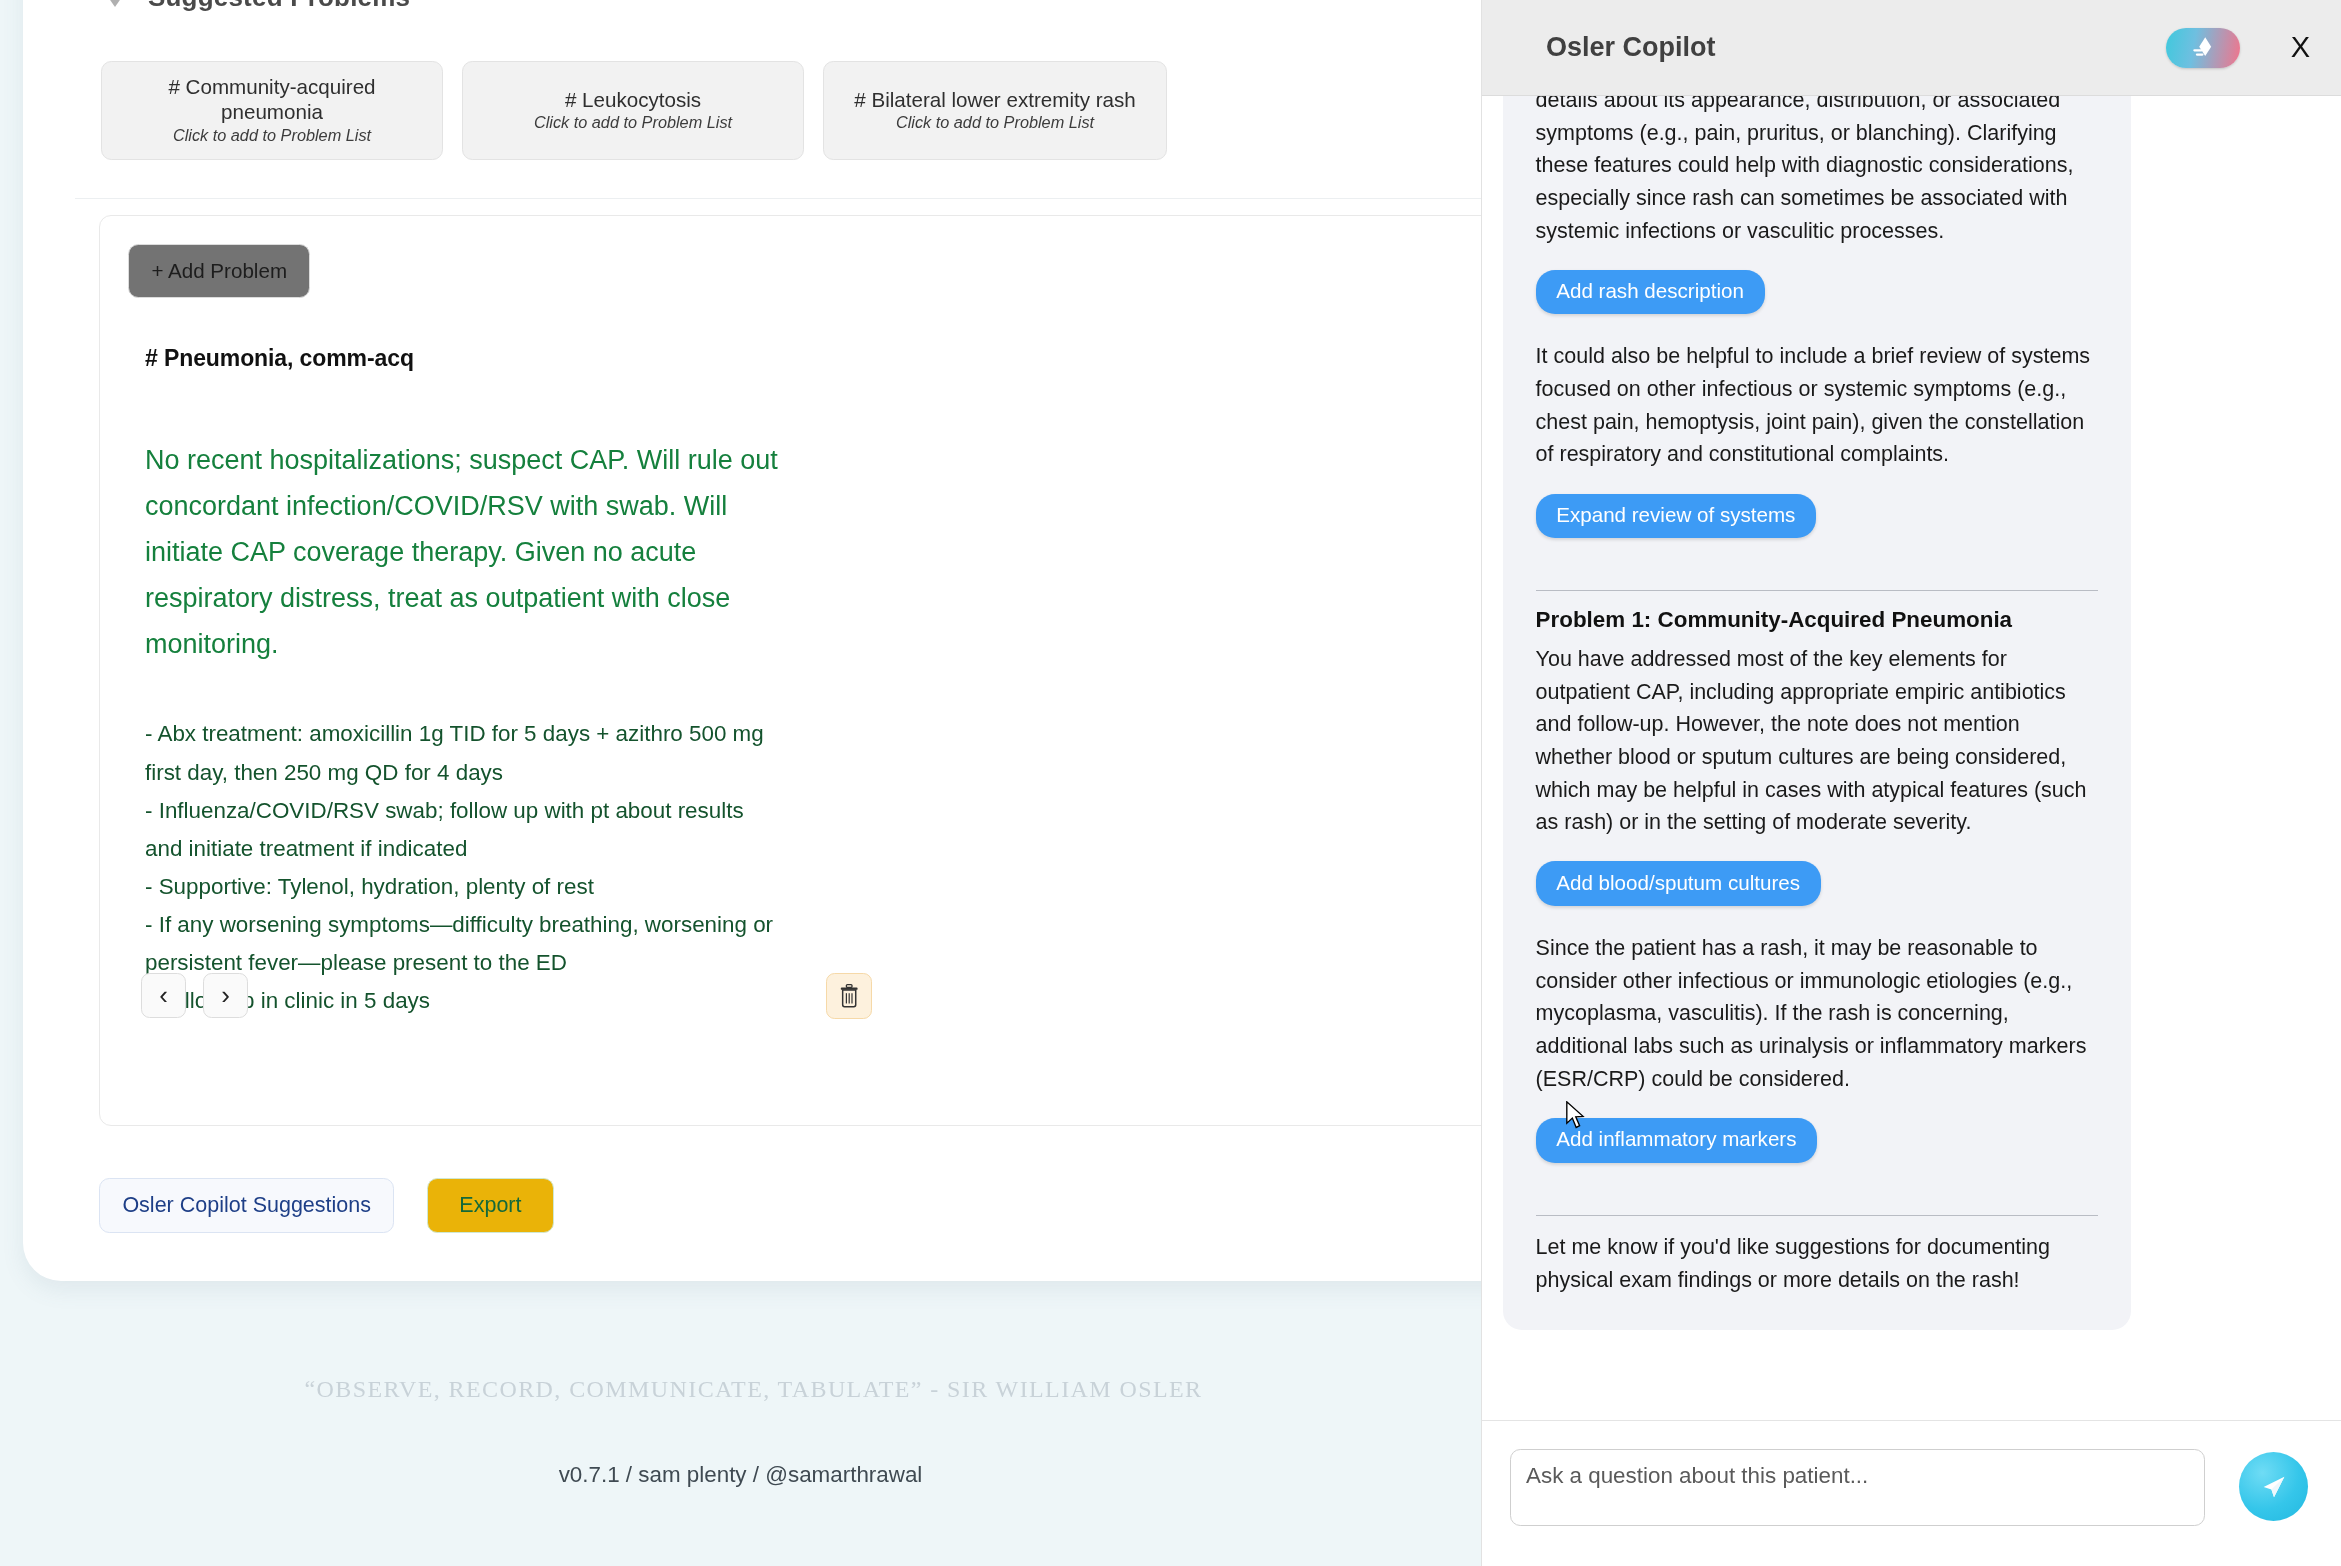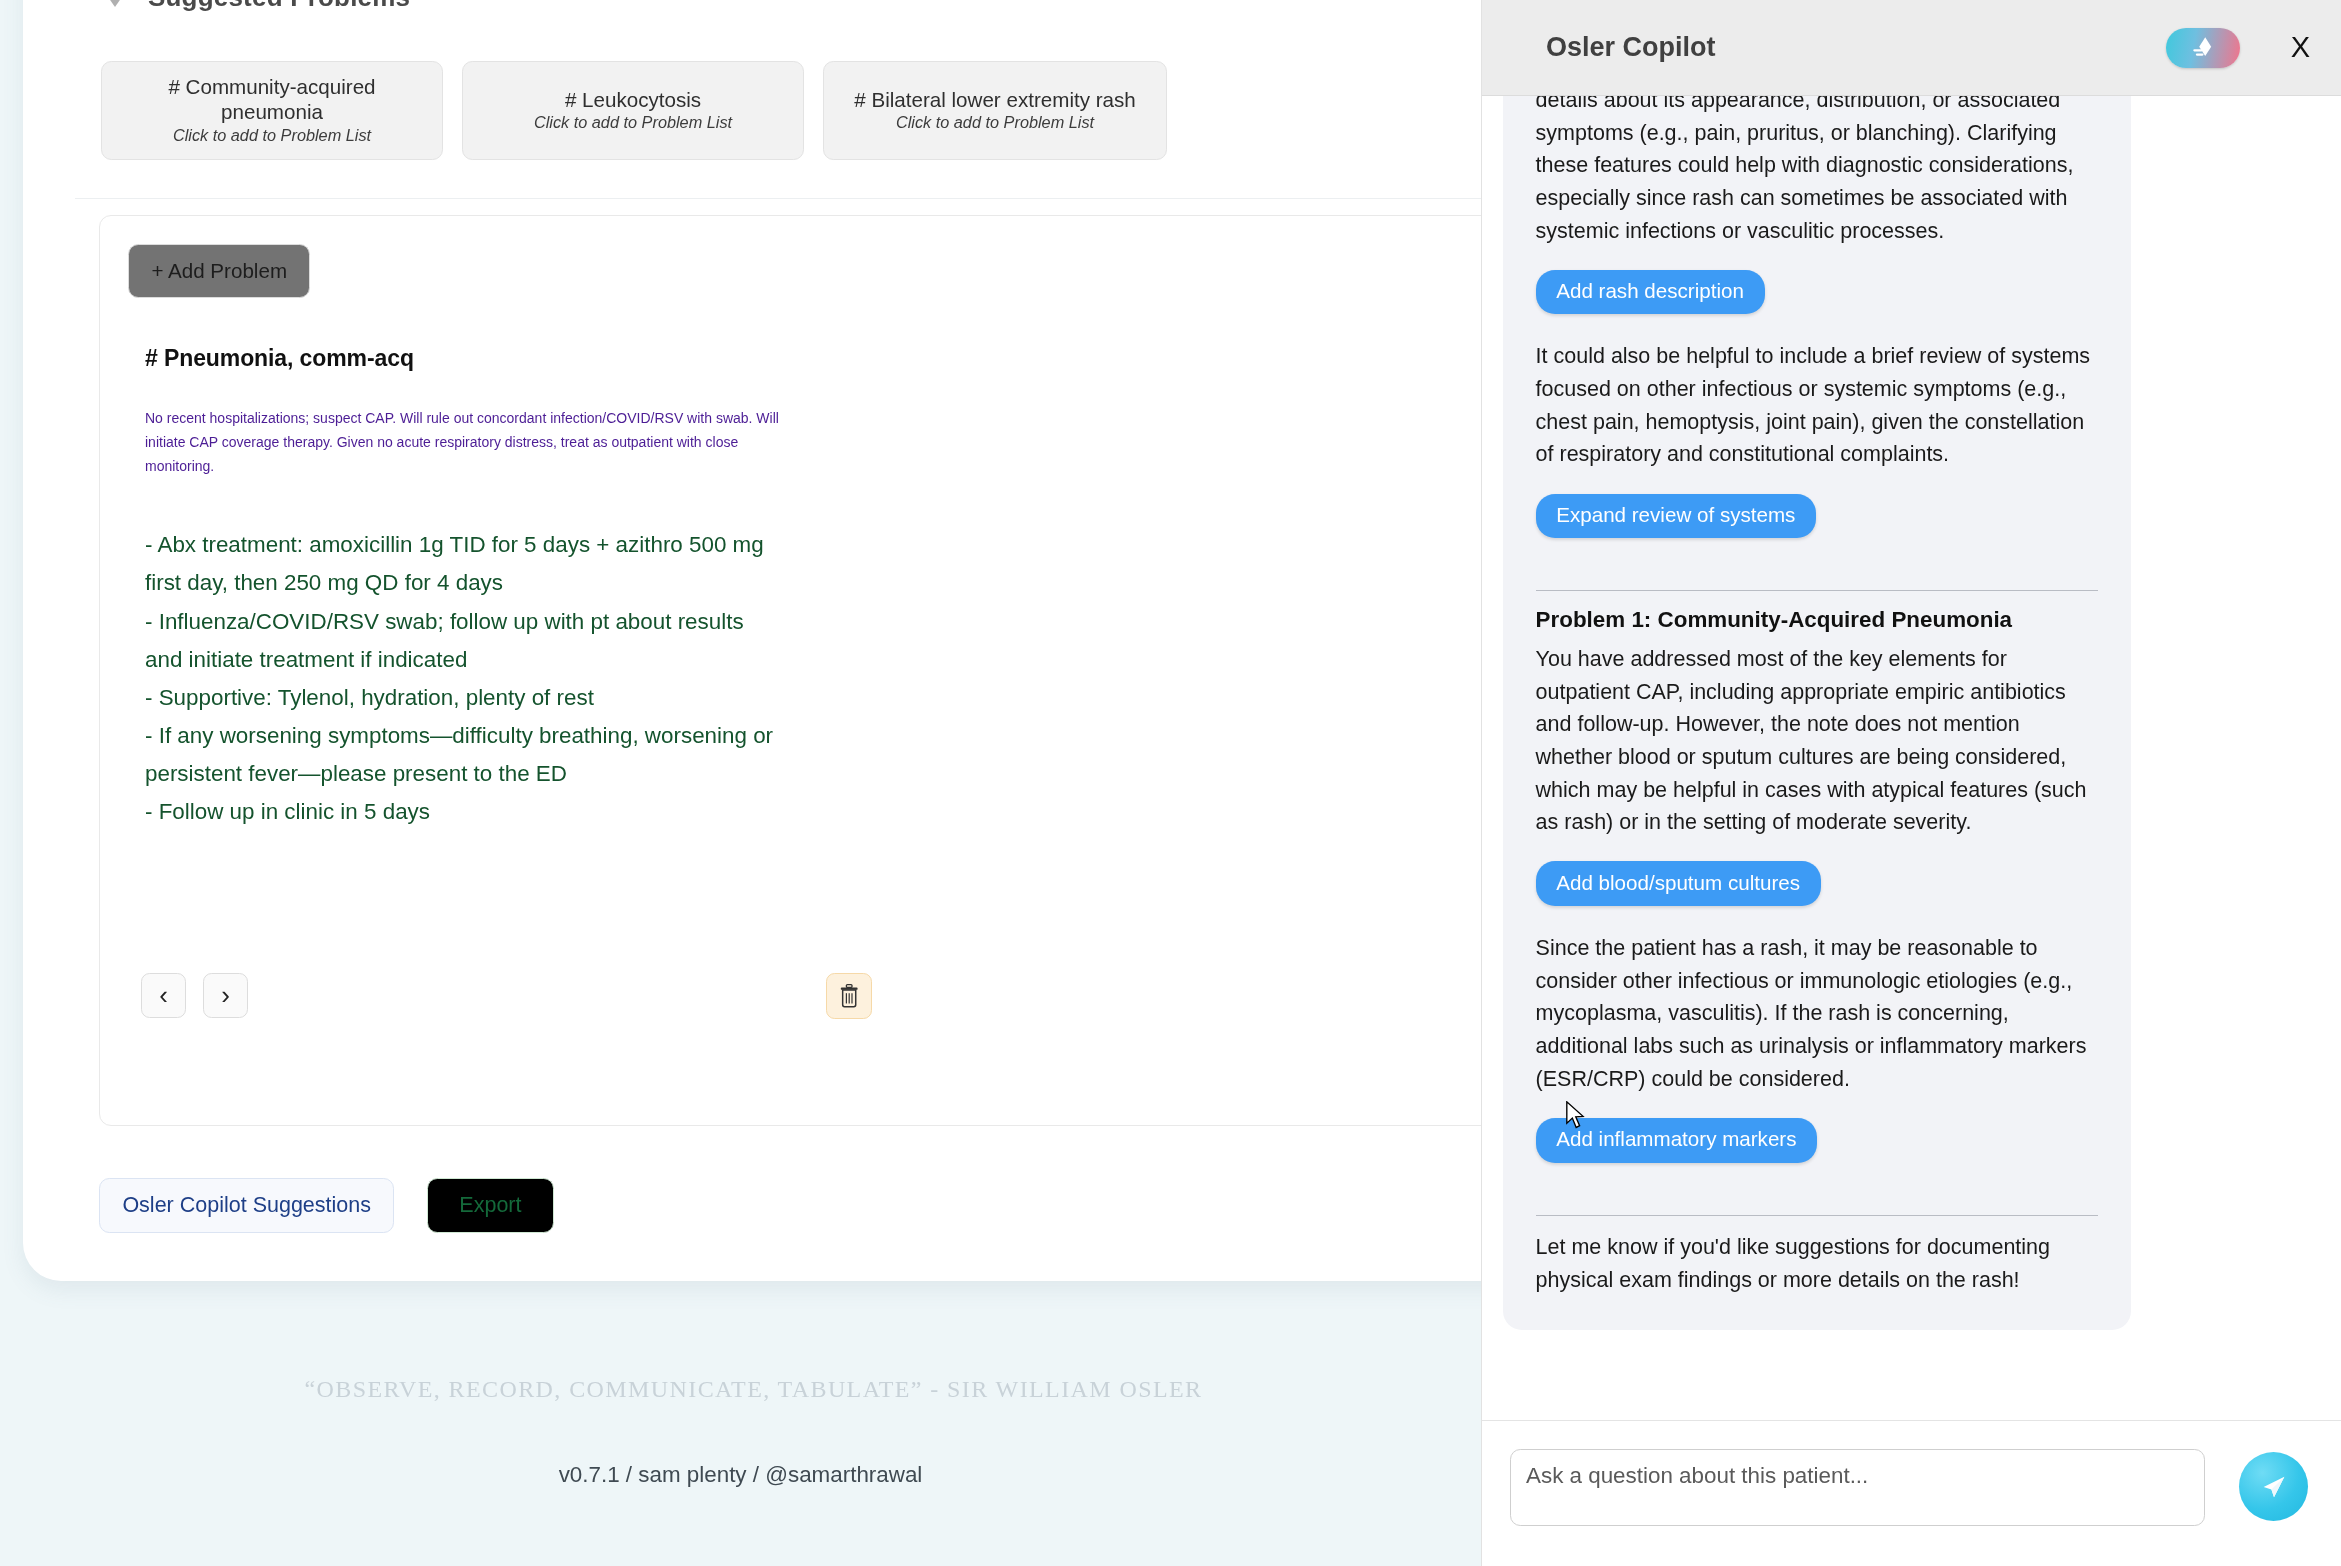--- a/index.html
+++ b/index.html
@@ -65,21 +65,21 @@
     background:#ffffff; border:0.9px solid #e9e9e9; border-radius: 12px;
     box-sizing:border-box;
   }
   .add-problem {
     position:absolute; left:28px; top:28px;
     background:#737373; border:0.9px solid #dcdcdc; border-radius:10.3px;
     font-size:20.6px; color:#1d1d1d; padding: 13.8px 22.4px; cursor:pointer;
   }
   .note-body { position:absolute; left:45px; top:129px; width:860px; }
   .note-h { font-size:23px; font-weight:bold; color:#111; letter-spacing:-0.1px; }
-  .note-p { font-size:14px; color:#4c1d95; line-height:1.70; margin-top:35px; max-width: 641px;}
+  .note-p { font-size:27px; color:#15803d; line-height:1.70; margin-top:66px; max-width: 641px;}
   .note-list { font-size:22.4px; color:#14532d; line-height:1.70; margin-top:48px; max-width: 641px;}
   .note-nav { position:absolute; left:41px; top:757px; display:flex; gap:17px; }
   .navbtn {
     width:45px; height:45px; border:0.9px solid #dddddd; border-radius:8.6px;
     background:#fafafa; display:flex; align-items:center; justify-content:center;
     font-size:26px; color:#222; cursor:pointer; box-sizing:border-box;
   }
   .trashbtn {
     position:absolute; left:726px; top:757px;
     width:46px; height:46px; border:0.9px solid #f6d9a8; border-radius:8.6px;
@@ -87,21 +87,21 @@
     cursor:pointer; box-sizing:border-box;
   }
 
   
   .actions { position:absolute; left:76px; top:1212px; display:flex; gap:33px; }
   .btn-suggest {
     background:#f7f9fd; border:0.9px solid #dbe4f3; border-radius:10.3px;
     color:#1e3f87; font-size:21.5px; padding:13.8px 22.4px; cursor:pointer;
   }
   .btn-export {
-    background:#000000; border:0.9px solid #cfe8d3; border-radius:10.3px;
+    background:#eab308; border:0.9px solid #cfe8d3; border-radius:10.3px;
     color:#14693a; font-size:21.5px; padding:13.8px 31px; cursor:pointer;
   }
 
   
   .footer-quote {
     position:absolute; left:0; top:1376px; width:1481px; text-align:center;
     font-family:"Liberation Serif", serif; font-size:24px; letter-spacing:1.4px;
     color:#c8d2d8; white-space:nowrap; overflow:hidden;padding-left:13px;
   }
   .footer-ver {

